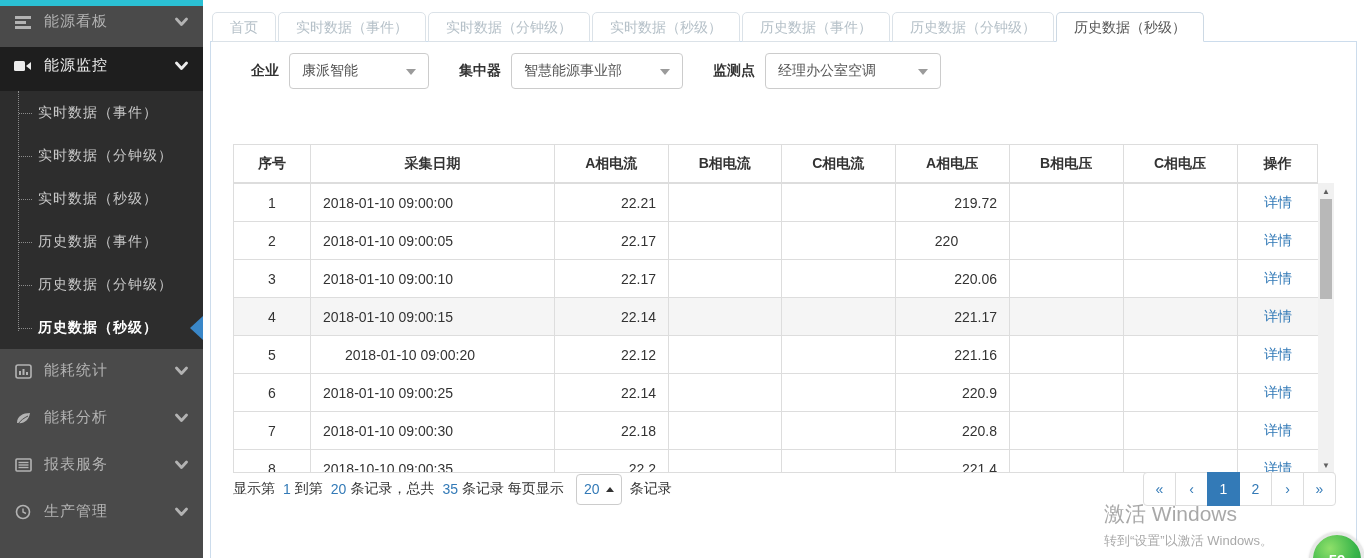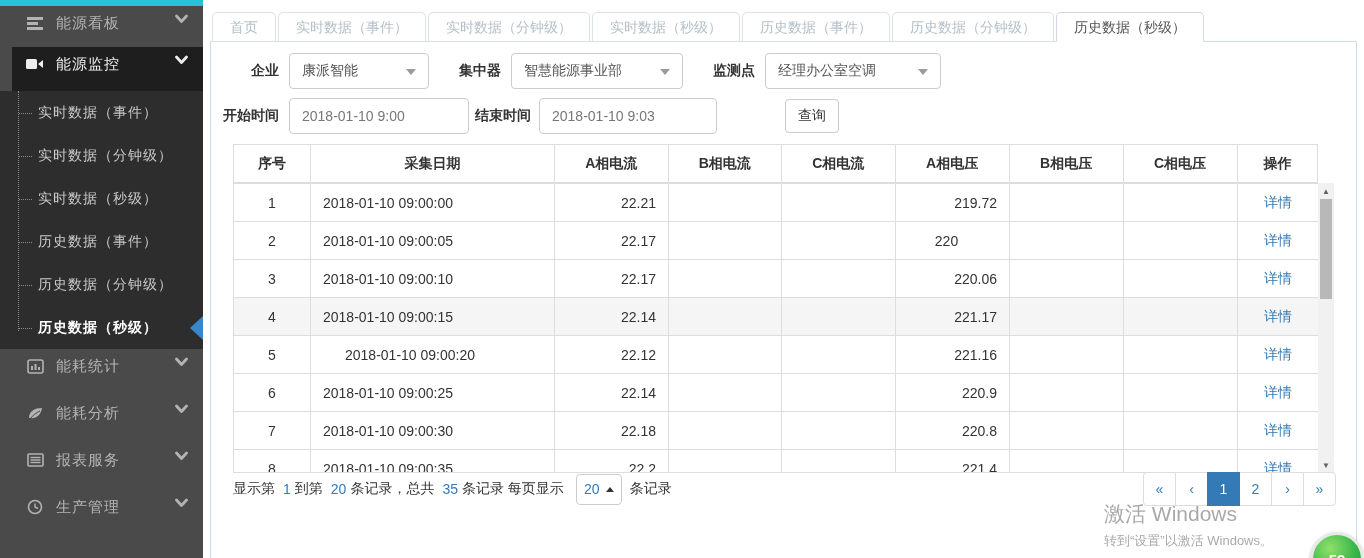--- a/index.html
+++ b/index.html
@@ -5,21 +5,21 @@
   * { margin:0; padding:0; box-sizing:border-box; }
   html,body { width:1364px; height:558px; }
   body {
     position:relative; overflow:hidden; background:#fff;
     font-family:"Liberation Sans","DejaVu Sans",sans-serif;
     font-size:14px; color:#333;
   }
   
   .sidebar { position:absolute; left:0; top:0; width:203px; height:558px; background:#4a4a4a; z-index:5; }
   .teal-bar { height:6px; background:#2bc0d4; }
-  .side-item { position:relative; height:47px; display:flex; align-items:flex-start; padding:8px 14px; cursor:pointer; color:#b3b3b3; font-size:15px;margin-left:12px; }
+  .side-item { position:relative; height:47px; display:flex; align-items:flex-end; padding:16px 14px; cursor:pointer; color:#b3b3b3; font-size:15px; }
   .side-item.h42 { height:41px; }
   .side-item.h44 { height:44px; }
   .side-item.active-parent { background:#1e1e1e; color:#ededed; }
   .s-icon { width:18px; height:18px; margin-right:12px; display:inline-flex; align-items:center; justify-content:center; }
   .s-label { flex:1; letter-spacing:1px; }
   .s-chev { width:14px; height:14px; display:inline-flex; }
   .submenu { position:relative; background:#2d2d2d; padding:0; }
   .tree-line { position:absolute; left:18px; top:0; bottom:18px; border-left:1px dotted #8b8b8b; }
   .sub-item { position:relative; height:43px; display:flex; align-items:center; padding-left:38px; color:#c9c9c9; font-size:14px; cursor:pointer; letter-spacing:1px; }
   .sub-item .dots { position:absolute; left:19px; top:50%; width:13px; border-top:1px dotted #8b8b8b; }
@@ -238,31 +238,20 @@
       <span>智慧能源事业部</span>
       <span class="caret"></span>
     </div>
     <span class="flabel w48 ml24">监测点</span>
     <div class="sel" style="width:176px">
       <span>经理办公室空调</span>
       <span class="caret"></span>
     </div>
   </div>
 
-  <div class="filter-row row2">
-    <span class="flabel">开始时间</span>
-    <div class="inp" style="width:180px">
-      <span>2018-01-10 9:00</span>
-    </div>
-    <span class="flabel ml6">结束时间</span>
-    <div class="inp ml8" style="width:178px">
-      <span>2018-01-10 9:03</span>
-    </div>
-    <button class="search-btn">查询</button>
-  </div>
 
   <div class="table-zone">
     <table>
       <thead>
           <tr id="thead-row">
             <th style="width: 77px;">序号</th>
             <th style="width: 244px;">采集日期</th>
             <th style="width: 114px;">A相电流</th>
             <th style="width: 113px;">B相电流</th>
             <th style="width: 114px;">C相电流</th>
@@ -349,21 +338,21 @@
               <td class="r" style="width: 114px;">22.18</td>
               <td class="r" style="width: 113px;"></td>
               <td class="r" style="width: 114px;"></td>
               <td class="r" style="width: 114px;">220.8</td>
               <td class="r" style="width: 114px;"></td>
               <td class="r" style="width: 114px;"></td>
               <td class="c" style="width: 81px;"><span class="detail-link">详情</span></td>
             </tr>
             <tr>
               <td class="c" style="width: 77px;">8</td>
-              <td class="l" style="width: 244px;">2018-01-10 09:00:35</td>
+              <td class="l" style="width: 244px;">2018-10-10 09:00:35</td>
               <td class="r" style="width: 114px;">22.2</td>
               <td class="r" style="width: 113px;"></td>
               <td class="r" style="width: 114px;"></td>
               <td class="r" style="width: 114px;">221.4</td>
               <td class="r" style="width: 114px;"></td>
               <td class="r" style="width: 114px;"></td>
               <td class="c" style="width: 81px;"><span class="detail-link">详情</span></td>
             </tr>
           </tbody>
       </table>

